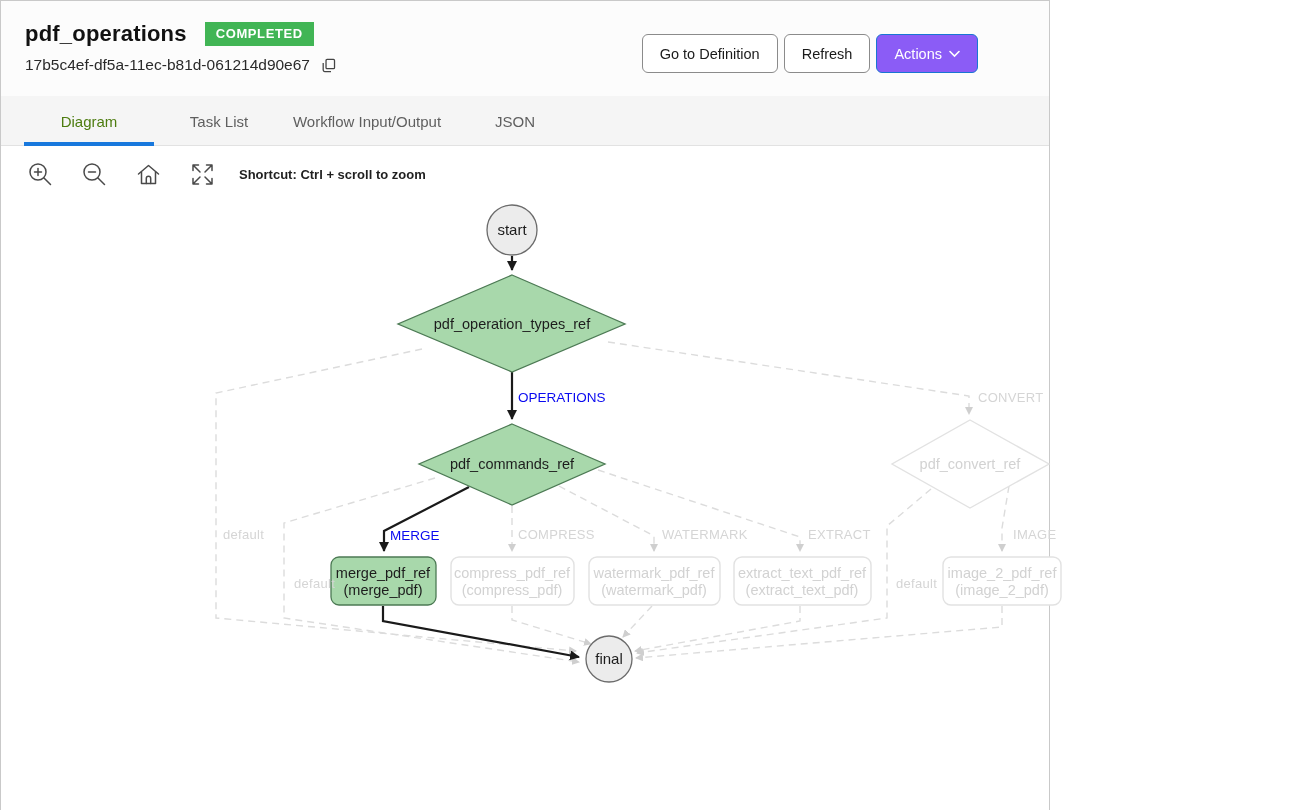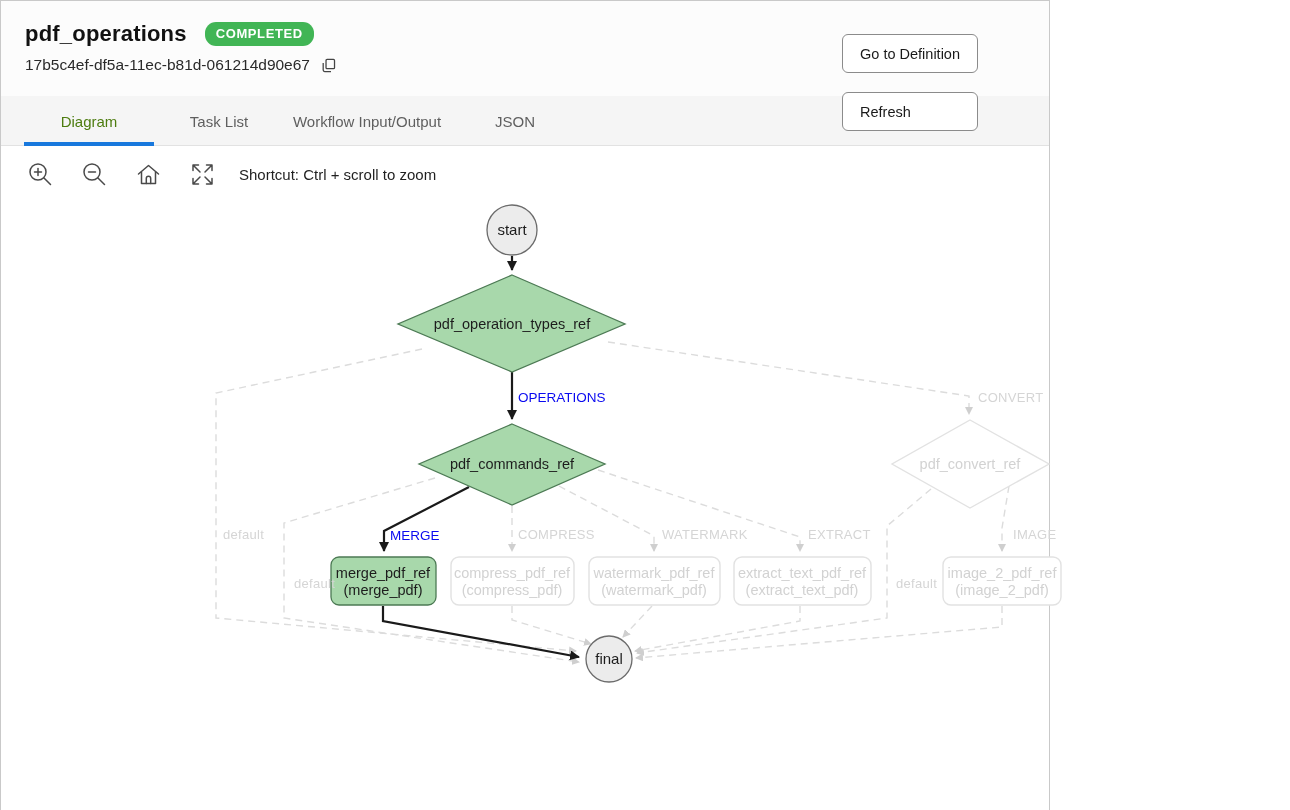--- a/index.html
+++ b/index.html
@@ -9,26 +9,26 @@
     background:#fff; color:#1a1a1a; overflow:hidden;
   }
   .page { width:1050px; height:810px; border:1px solid #c9c9c9; background:#fff; position:relative; }
 
   
   .header { position:relative; height:95px; background:#fcfcfc; padding:20px 0 0 24px; }
   .title-row { display:flex; align-items:center; }
   .wf-title { font-size:22px; font-weight:bold; color:#111; letter-spacing:.2px; }
   .status-badge {
     margin-left:18px; background:#41b555; color:#fff; font-size:13px; font-weight:bold;
-    letter-spacing:.6px; padding:4px 11px; border-radius:11px; line-height:1.2;
+    letter-spacing:.6px; padding:4px 11px; border-radius:0; line-height:1.2;
   }
   .id-row { display:flex; align-items:center; margin-top:9px; }
   .wf-id { font-size:15.5px; color:#2a2a2a; }
   .copy-btn { margin-left:10px; cursor:pointer; display:inline-flex; }
-  .header-actions { position:absolute; top:33px; right:71px; display:flex; gap:19px;flex-direction:column; }
+  .header-actions { position:absolute; top:33px; right:71px; display:flex; gap:6px; }
   .btn {
     height:39px; padding:0 17px; border-radius:6px; font-size:14.5px; font-weight:500;
     background:#fff; border:1px solid #8b8b8b; color:#1a1a1a; cursor:pointer;
     display:inline-flex; align-items:center; font-family:inherit;
   }
   .btn-primary { background:#8b5cf6; border-color:#1976d2; color:#fff; gap:7px; }
 
   
   .tabbar { height:50px; background:#f5f5f5; display:flex; padding-left:23px; border-bottom:1px solid #e2e2e2; }
   .tab {
@@ -37,21 +37,21 @@
   }
   .tab.wide { width:166px; }
   .tab.active { color:#4d7c0f; }
   .tab.active::after { content:""; position:absolute; left:0; right:0; bottom:0; height:4px; background:#1878dd; }
 
   
   .content { position:relative; height:664px; background:#fff; }
   .toolbar { position:absolute; top:15px; left:26px; display:flex; align-items:center; gap:27px; z-index:2; }
   .tool-icon { width:27px; height:27px; cursor:pointer; display:inline-flex; }
   .tool-icon svg { width:27px; height:27px; stroke:#4a4a4a; fill:none; stroke-width:1.5; stroke-linecap:round; stroke-linejoin:round; }
-  .shortcut-hint { font-size:15px; color:#1f1f1f; margin-left:-4px; }
+  .shortcut-hint { font-size:13px; color:#1f1f1f; margin-left:-4px;font-weight:bold; }
 
   
   svg.diagram { position:absolute; top:0; left:0; }
   .edge-solid { stroke:#1a1a1a; stroke-width:2.2; fill:none; }
   .edge-dash { stroke:#dcdcdc; stroke-width:1.4; fill:none; stroke-dasharray:7 5; }
   .node-circle { fill:#ececec; stroke:#6b6b6b; stroke-width:1.3; }
   .node-exec { fill:#a8d8ab; stroke:#4c7a54; stroke-width:1.3; }
   .node-skip { fill:#ffffff; stroke:#e2e2e2; stroke-width:1.4; }
   .t-node { font-size:14.5px; fill:#1d1d1d; text-anchor:middle; }
   .t-circle { font-size:15px; fill:#1d1d1d; text-anchor:middle; }

